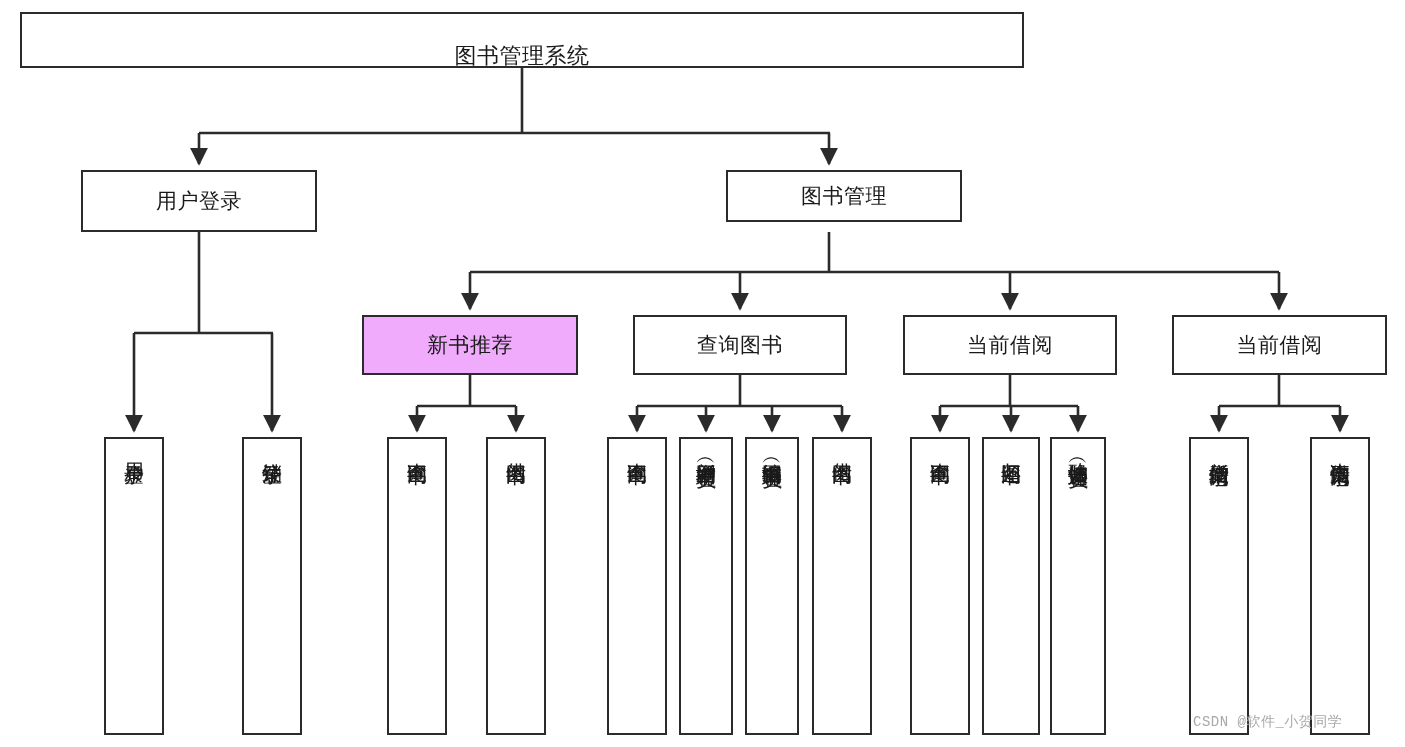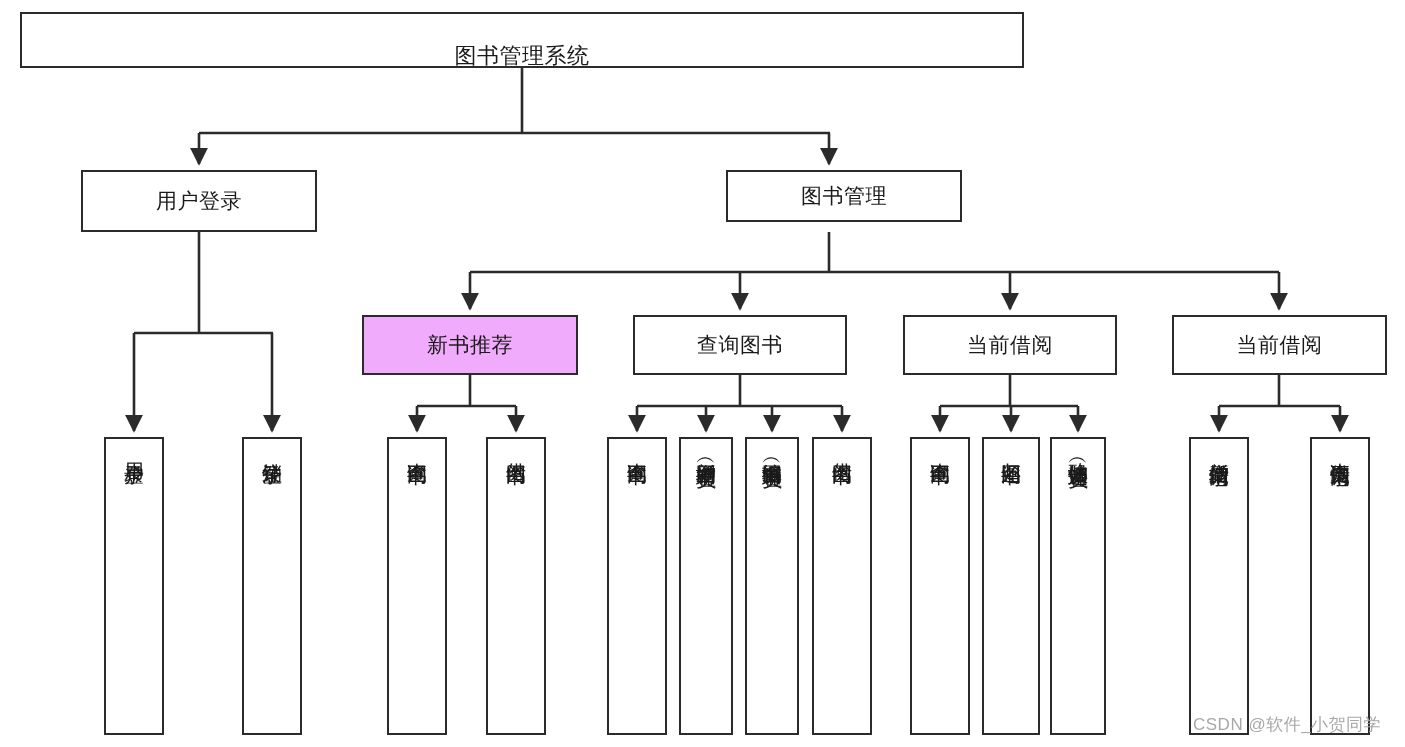--- a/index.html
+++ b/index.html
@@ -57,25 +57,26 @@
     letter-spacing: 1px;
     white-space: normal;
     max-height: 272px;
   }
   .node.root .label { font-size: 22px; margin-top: 32px; }
   .node.level1 .label { font-size: 21px; }
   .node.level2 .label { font-size: 21px; }
 
   .watermark {
     position: absolute;
-    font-size: 17px;
+    font-size: 14px;
     color: #a8a8a8;
     white-space: nowrap;
     z-index: 5;
     letter-spacing: 0.5px;
+    font-family: Liberation Mono, monospace;
   }
 </style>
 </head>
 <body>
 
 <div id="canvas" style="background: rgb(255, 255, 255);">
 
   <svg id="edges" viewBox="0 0 1405 747" xmlns="http://www.w3.org/2000/svg">
     <defs>
       <marker id="arrow" viewBox="0 0 10 10" refX="9" refY="5" markerWidth="7" markerHeight="7" orient="auto-start-reverse">

